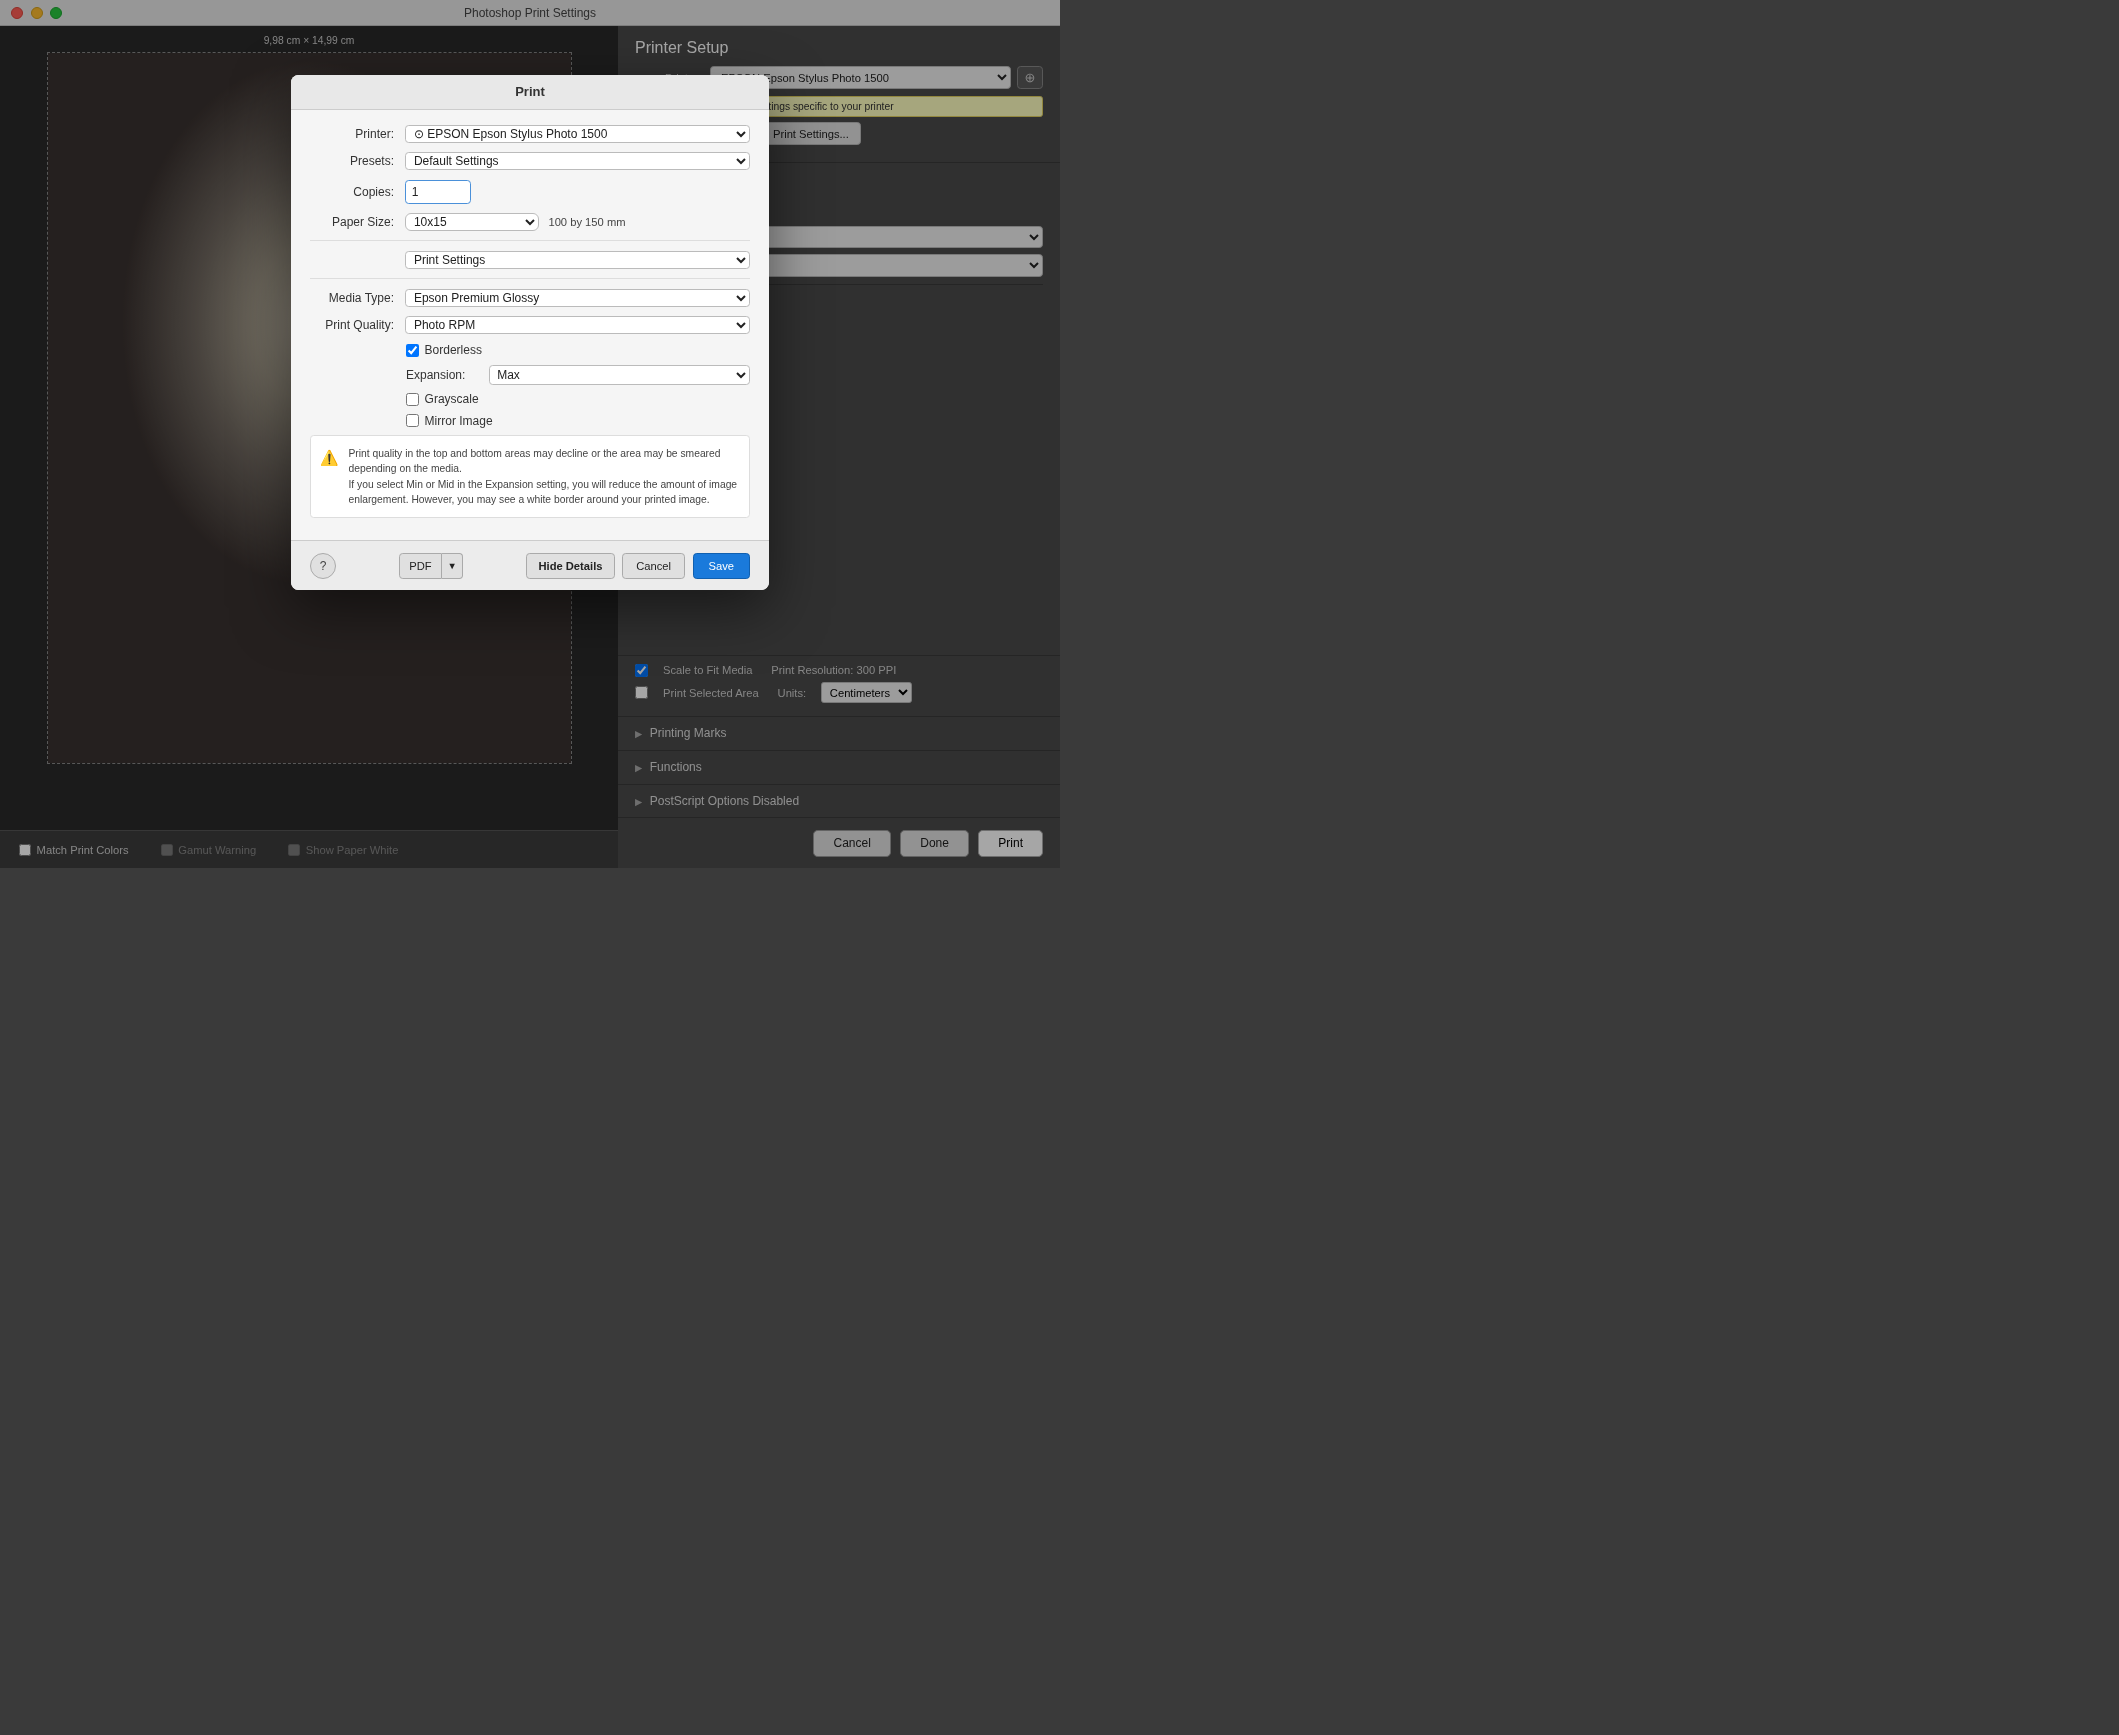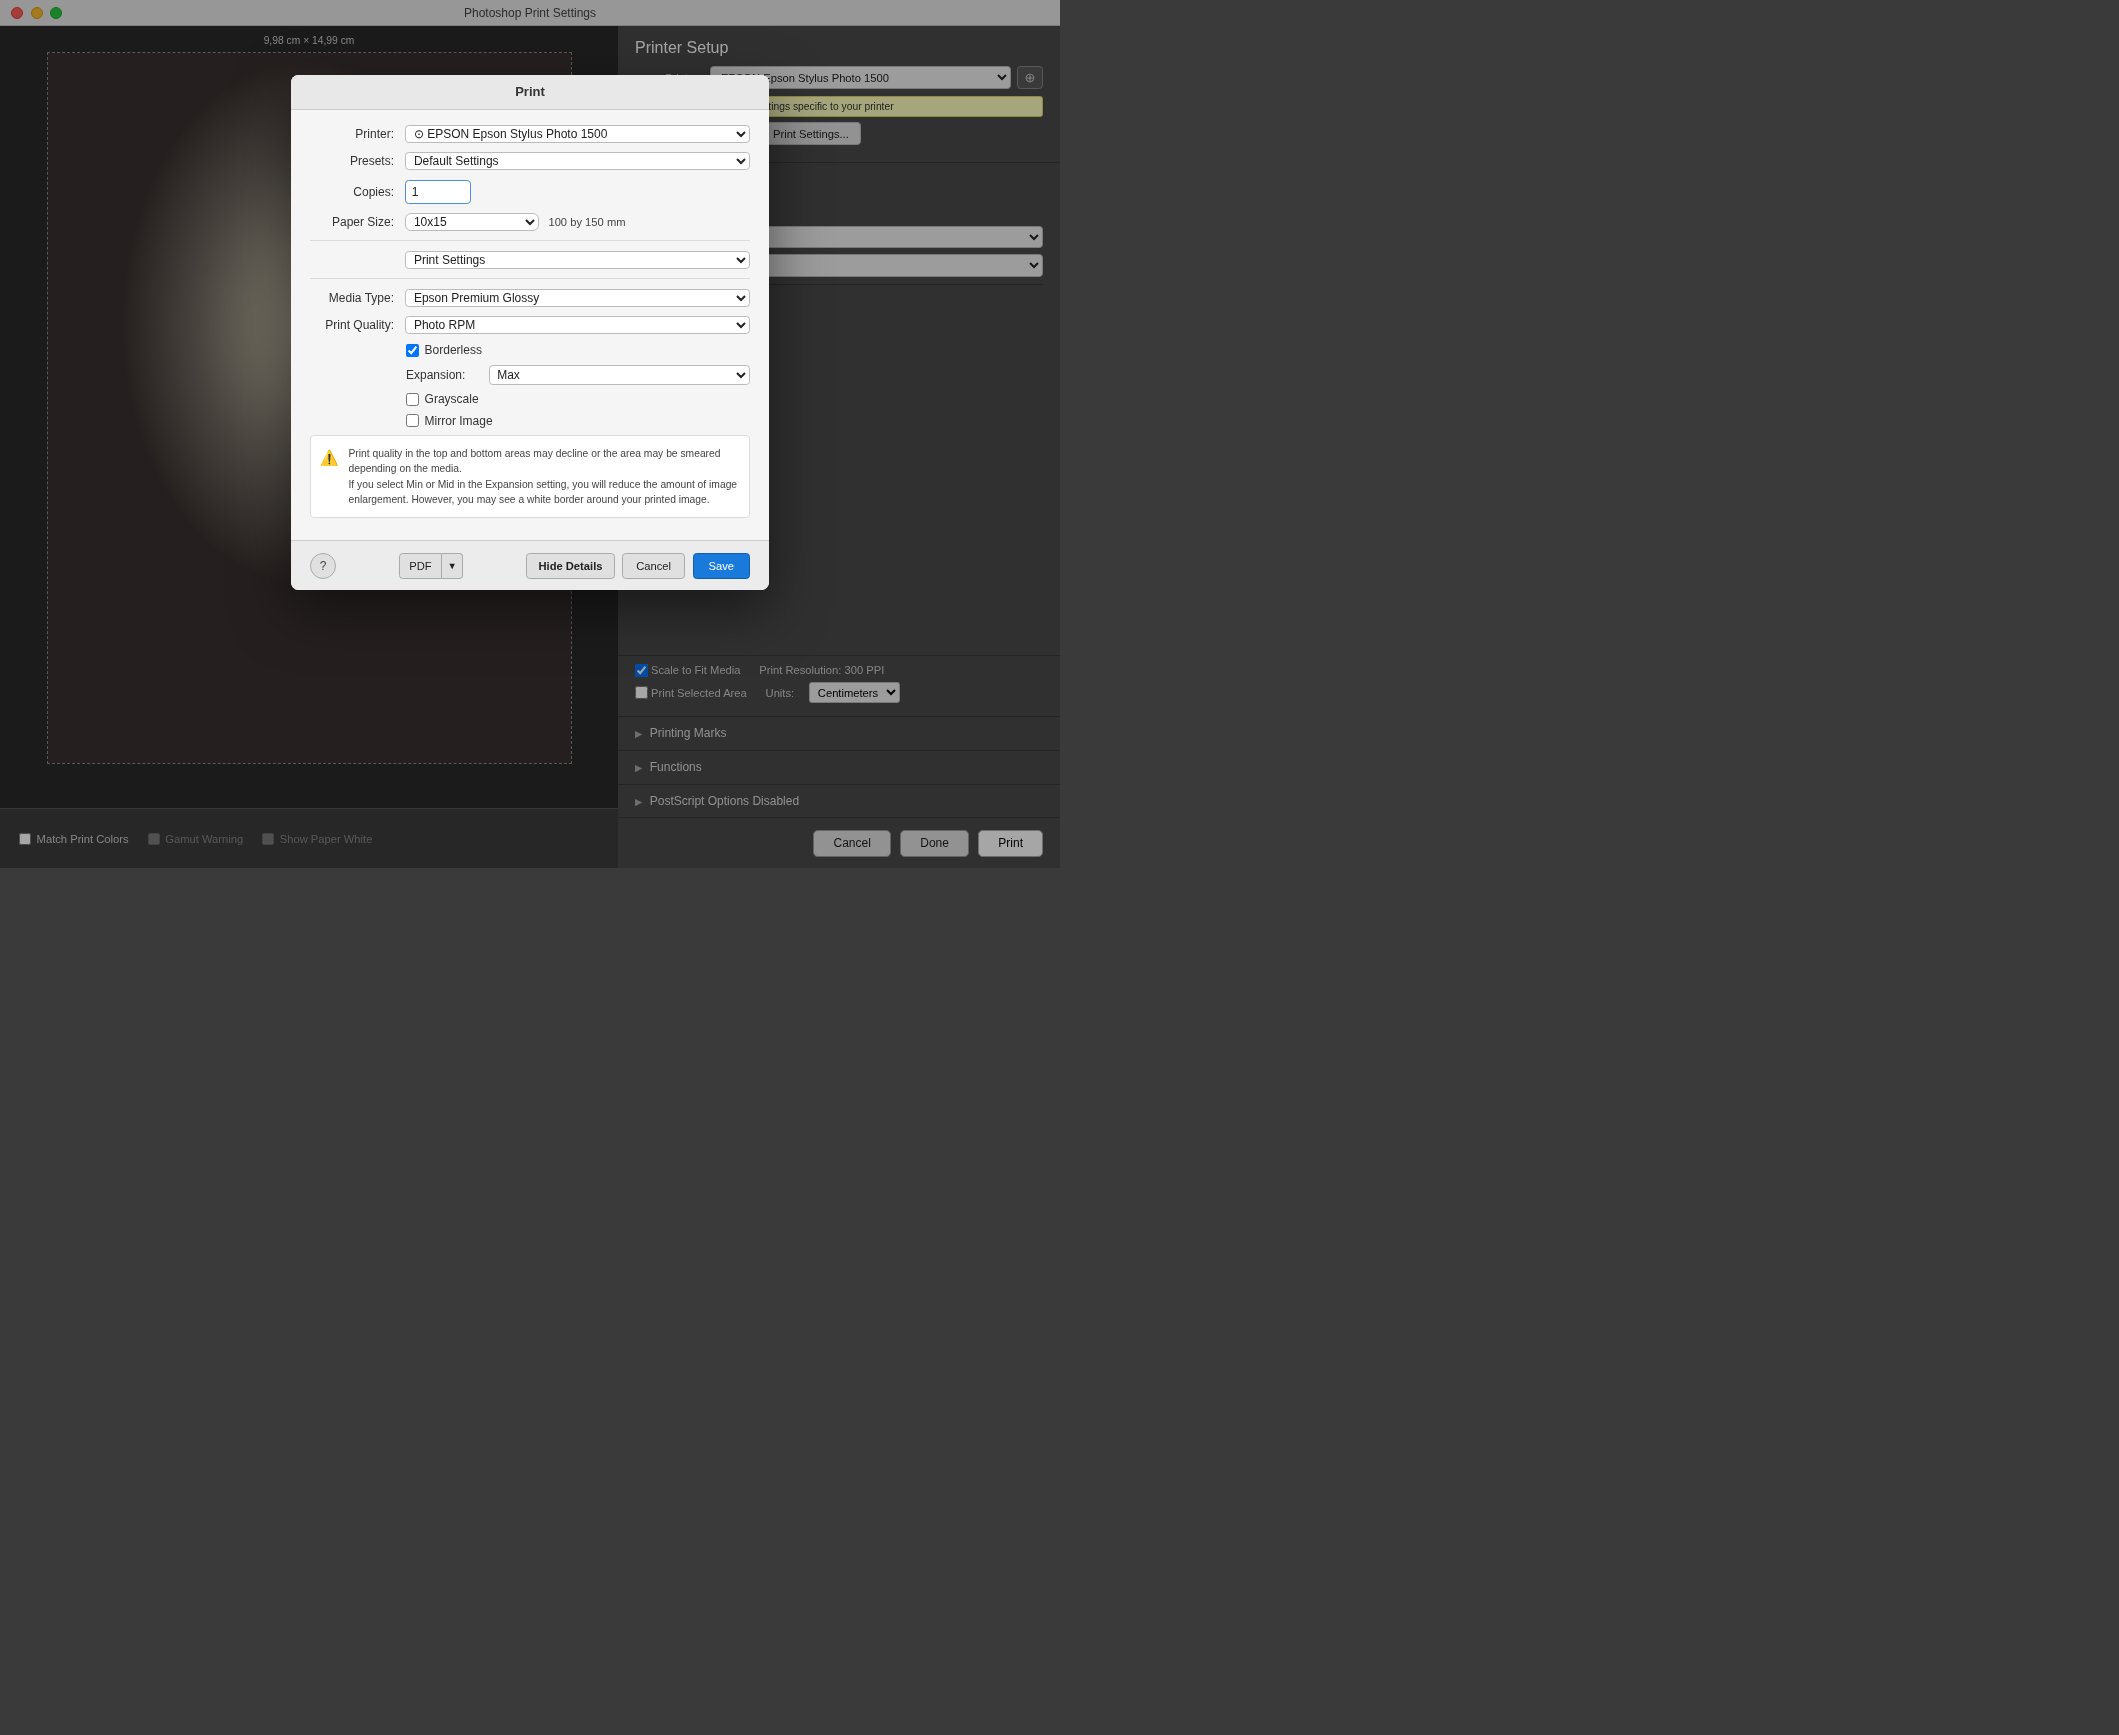--- a/index.html
+++ b/index.html
@@ -85,26 +85,26 @@
         radial-gradient(ellipse 187px 262px at 50% 38%, #c0b8a8 0%, #a09888 30%, #706860 60%, #3a3230 100%),
         linear-gradient(180deg, #1a1a1a 0%, #2a2a2a 100%);
     }
 
     
     .bottom-bar {
       position: absolute;
       bottom: 0;
       left: 0;
       right: 0;
-      height: 60px;
+      height: 38px;
       background: #3d3d3d;
       display: flex;
       align-items: center;
       padding: 0 19px;
-      gap: 19px;
+      gap: 32px;
       border-top: 0.9px solid #555;
     }
     .bottom-check-item {
       display: flex;
       align-items: center;
       gap: 5.6px;
       color: #ccc;
       font-size: 11.2px;
     }
     .bottom-check-item input[type=checkbox] {
@@ -240,21 +240,21 @@
       gap: 9.4px;
       margin-bottom: 5.6px;
     }
     .scale-label {
       color: #ccc;
       font-size: 11.2px;
     }
     .scale-check {
       display: flex;
       align-items: center;
-      gap: 3px;
+      gap: 15px;
       color: #ccc;
       font-size: 11.2px;
     }
     .small-input {
       width: 56px;
       height: 20.6px;
       background: #5a5a5a;
       border: 0.9px solid #777;
       border-radius: 2.8px;
       color: #fff;

